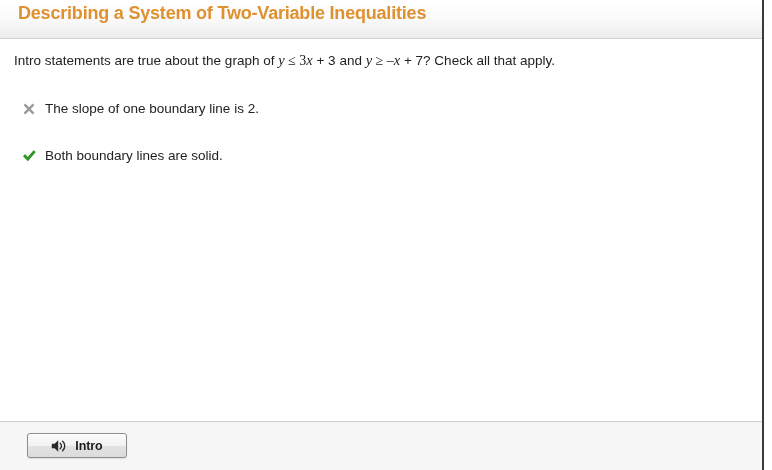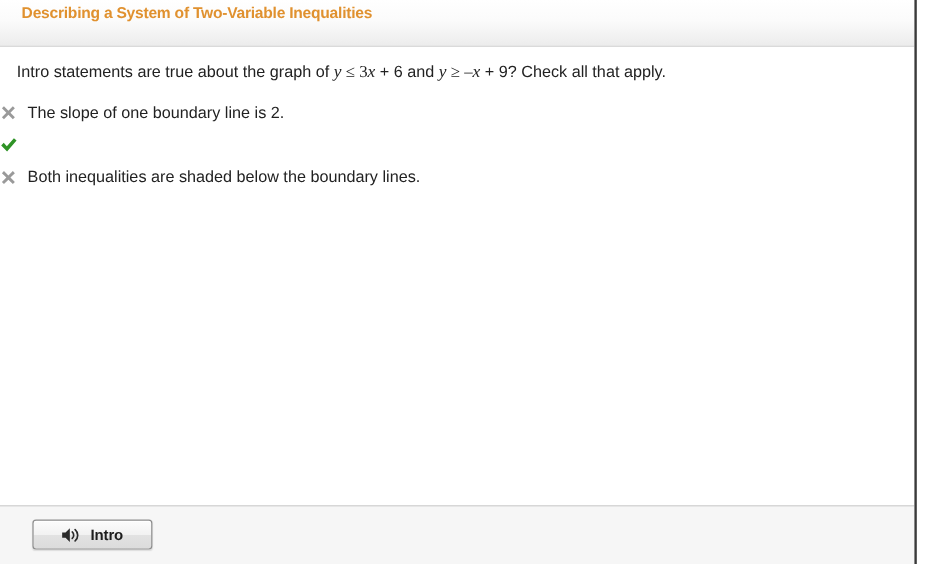--- a/index.html
+++ b/index.html
@@ -58,21 +58,21 @@
     width: 762px;
     height: 39px;
     background: linear-gradient(to bottom, #ffffff 0%, #fbfbfb 45%, #ececec 100%);
     border-bottom: 1px solid #d2d2d2;
     box-sizing: border-box;
   }
   .header-title {
     position: absolute;
     left: 18px;
     top: 3px;
-    font-size: 13px;
+    font-size: 18px;
     font-weight: bold;
     letter-spacing: -0.2px;
     color: #e0912f;
     white-space: nowrap;
     font-family: "Liberation Sans", sans-serif;
   }
 
   
   .content {
     position: absolute;
@@ -106,23 +106,23 @@
   
   .statements {
     position: absolute;
     left: 0;
     top: 40px;
     width: 762px;
   }
   .statement-row {
     position: relative;
     height: 27px;
-    padding-left: 0;
+    padding-left: 22px;
     display: flex;
-    align-items: center;
+    margin-top: 20px;
   }
   .mark {
     width: 20px;
     height: 18px;
     flex: 0 0 20px;
     display: flex;
     align-items: center;
     justify-content: flex-start;
   }
   .mark svg { display: block; }
@@ -182,51 +182,44 @@
 
   <div class="page">
 
     <div class="header">
       <div class="header-title">Describing a System of Two-Variable Inequalities</div>
     </div>
 
     <div class="content">
 
       <div class="question">
-        <span>Intro statements are true about the graph of </span><span class="mathvar">y</span><span class="mathop"> ≤ 3</span><span class="mathvar">x</span><span> + 6 and </span><span class="mathvar">y</span><span class="mathop"> ≥ –</span><span class="mathvar">x</span><span> + 9? Check all that apply.</span>
+        <span>Intro statements are true about the graph of </span><span class="mathvar">y</span><span class="mathop"> ≤ 3</span><span class="mathvar">x</span><span> + 3 and </span><span class="mathvar">y</span><span class="mathop"> ≥ –</span><span class="mathvar">x</span><span> + 7? Check all that apply.</span>
       </div>
 
       <div class="statements">
 
         <div class="statement-row">
           <span class="mark">
             <svg width="14" height="14" viewBox="0 0 14 14" aria-hidden="true">
               <path d="M3.3 1.6 L1.6 3.3 L5.3 7 L1.6 10.7 L3.3 12.4 L7 8.7 L10.7 12.4 L12.4 10.7 L8.7 7 L12.4 3.3 L10.7 1.6 L7 5.3 Z" fill="#9a9a9a"></path>
             </svg>
           </span>
           <span class="statement-text">The slope of one boundary line is 2.</span>
         </div>
 
         <div class="statement-row">
           <span class="mark">
             <svg width="15" height="14" viewBox="0 0 15 14" aria-hidden="true">
               <path d="M1.0 7.2 L3.1 5.0 L5.7 7.9 L11.6 1.2 L13.8 3.0 L5.9 12.3 Z" fill="#2f9326"></path>
             </svg>
           </span>
+          <span class="statement-text">Both boundary lines are solid.</span>
         </div>
 
 
-        <div class="statement-row">
-          <span class="mark">
-            <svg width="14" height="14" viewBox="0 0 14 14" aria-hidden="true">
-              <path d="M3.3 1.6 L1.6 3.3 L5.3 7 L1.6 10.7 L3.3 12.4 L7 8.7 L10.7 12.4 L12.4 10.7 L8.7 7 L12.4 3.3 L10.7 1.6 L7 5.3 Z" fill="#9a9a9a"></path>
-            </svg>
-          </span>
-          <span class="statement-text">Both inequalities are shaded below the boundary lines.</span>
-        </div>
 
 
       </div>
     </div>
 
     <div class="footer">
       <div class="intro-button">
         <span class="speaker-icon">
           <svg width="17" height="14" viewBox="0 0 17 14" aria-hidden="true">
             <path d="M0.8 4.8 L3.6 4.8 L7.2 1.3 L7.2 12.7 L3.6 9.2 L0.8 9.2 Z" fill="#2b2b2b"></path>

